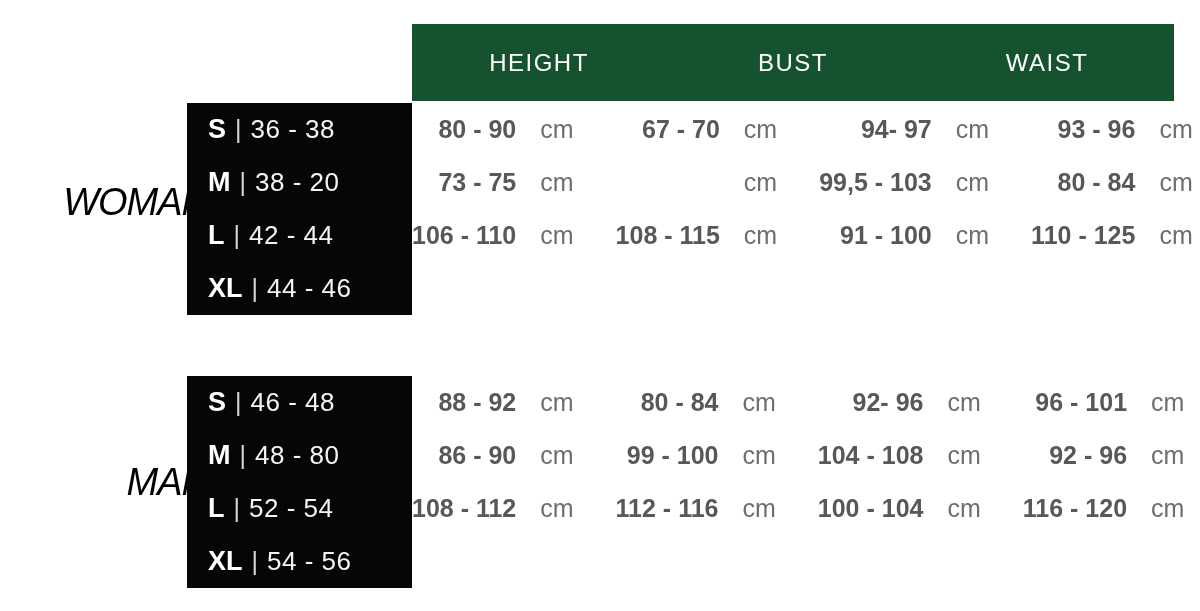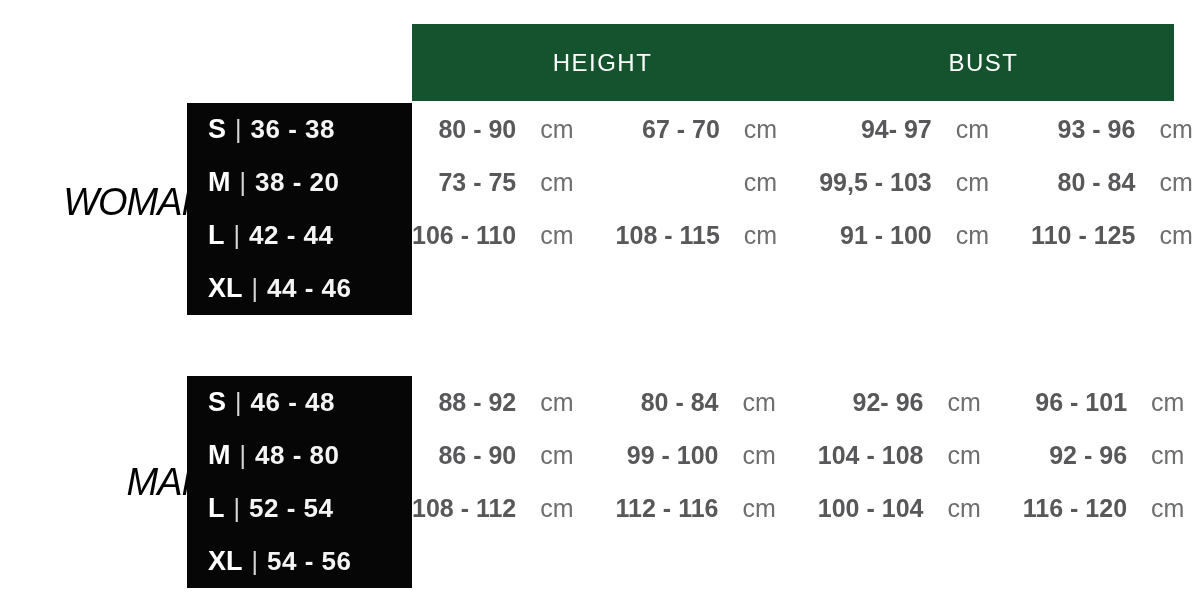--- a/index.html
+++ b/index.html
@@ -18,39 +18,40 @@
   .gender.man{top:376px;}
 
   
   .size-box{position:absolute;left:187px;width:225px;height:212px;background:#060606;
             display:flex;flex-direction:column;}
   .size-box.woman{top:103px;}
   .size-box.man{top:376px;}
   .size-row{height:53px;display:flex;align-items:center;padding-left:21px;}
   .sz{color:#ffffff;font-weight:bold;font-size:27px;}
   .sep{color:#ededed;font-size:25px;font-weight:400;margin:0 9px;opacity:.9;}
-  .rng{color:#f4f4f4;font-size:26px;font-weight:700;letter-spacing:.5px;}
+  .rng{color:#f4f4f4;font-size:26px;font-weight:400;letter-spacing:.5px;}
 
   
   .values{position:absolute;left:412px;width:762px;height:212px;
           display:grid;grid-template-columns:1fr 1fr 1fr 1fr;grid-auto-rows:53px;}
   .values.woman{top:103px;}
   .values.man{top:376px;}
   .vcell{display:flex;align-items:center;justify-content:flex-end;padding-right:42px;}
   .num{color:#58585a;font-weight:bold;font-size:25px;white-space:nowrap;}
   .unit{color:#6d6e70;font-size:25px;margin-left:24px;}
 </style>
 </head>
 <body>
 
 <div class="sheet">
 
   <div class="header-bar">
     <div class="hcell">HEIGHT</div>
     <div class="hcell">BUST</div>
+    <div class="hcell">WAIST</div>
   </div>
 
   <div class="gender woman">WOMAN</div>
 
   <div class="size-box woman">
     <div class="size-row">
       <span class="sz">S</span>
       <span class="sep">|</span>
       <span class="rng">36 - 38</span>
     </div>

